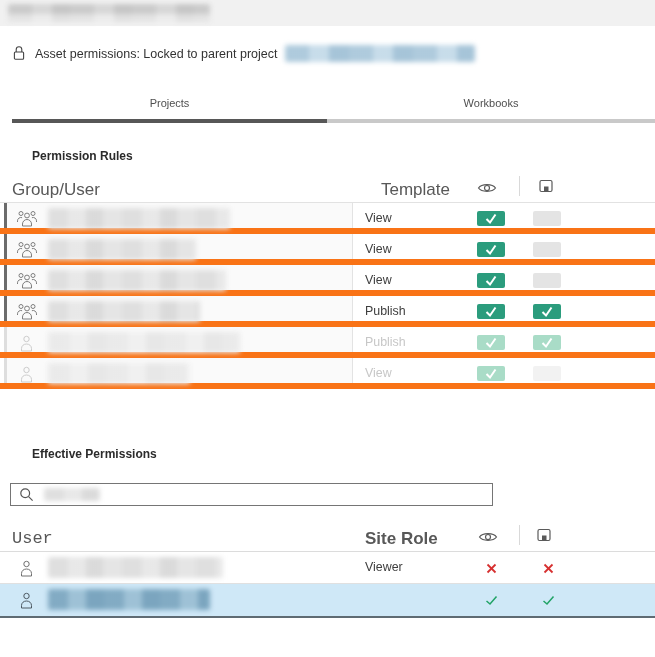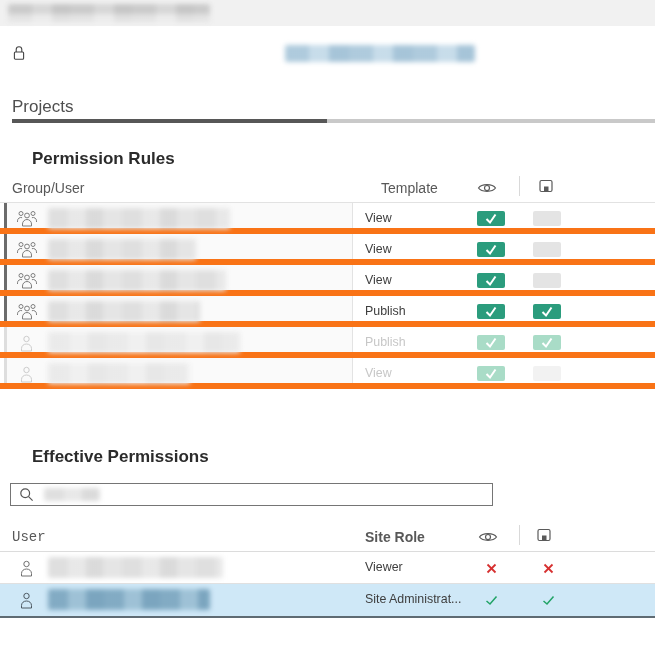--- a/index.html
+++ b/index.html
@@ -38,27 +38,27 @@
   .redact-bluedark {
     background-color:#a9cadd;
     background-image:repeating-linear-gradient(90deg,
       rgba(30,90,130,0.28) 0 20px, rgba(30,90,130,0.08) 20px 38px,
       rgba(30,90,130,0.33) 38px 56px);
   }
 
   
   .titlebar { position:absolute; left:0; top:0; width:655px; height:26px; background:#f1f1f1; }
   .asset-line-text { position:absolute; left:35px; top:47px; font-size:12.5px; color:#333; }
-  .tab-label { position:absolute; top:97px; font-size:17px; color:#4f4f4f; cursor:pointer; }
+  .tab-label { position:absolute; top:97px; font-size:11px; color:#4f4f4f; text-align:center; cursor:pointer; }
   .tab-underline { position:absolute; left:12px; top:119px; width:643px; height:4px; background:#c9c9c9; }
   .tab-underline-active { position:absolute; left:0; top:0; width:315px; height:4px; background:#575757; }
 
-  .section-title { position:absolute; left:12px; font-size:17px; font-weight:bold; color:#2b2b2b;padding-left:20px; }
-
-  .col-head { position:absolute; font-size:14px; color:#585858; }
+  .section-title { position:absolute; left:12px; font-size:12px; font-weight:bold; color:#2b2b2b;padding-left:20px; }
+
+  .col-head { position:absolute; font-size:17px; color:#585858; }
   .head-divider { position:absolute; width:1px; background:#d9d9d9; }
 
   
   .ptable { position:absolute; left:0; width:655px; border-top:1px solid #e2e2e2; }
   .prow { position:relative; height:31px; border-bottom:6px solid #f97316; background:#fff; }
   .prow .leftcell { position:absolute; left:4px; top:0; bottom:0; width:349px; background:#fafafa; border-right:1px solid #e3e3e3; }
   .prow .accent { position:absolute; left:4px; top:0; bottom:0; width:3px; background:#6b6b6b; }
   .prow.disabled .accent { background:#dedede; }
   .row-icon { position:absolute; left:16px; }
   .tpl-text { position:absolute; left:365px; top:0; line-height:30px; font-size:12.4px; color:#3e3e3e; cursor:pointer; }
@@ -91,23 +91,25 @@
 <div id="app">
 
   <div class="titlebar">
     <div class="redact redact-title" style="left:8px; top:4px; width:202px; height:18px;"></div>
   </div>
 
   <svg class="abs" style="left:13px; top:45px;" width="12" height="16" viewBox="0 0 12 16">
     <path d="M3.2 7 V4.6 a2.8 2.8 0 0 1 5.6 0 V7" fill="none" stroke="#444" stroke-width="1.1"></path>
     <rect x="1.4" y="7" width="9.2" height="7.2" rx="1" fill="none" stroke="#444" stroke-width="1.1"></rect>
   </svg>
+  <span class="asset-line-text">Asset permissions: Locked to parent project</span>
   <div class="redact redact-blue" style="left:285px; top:45px; width:190px; height:17px;"></div>
 
   <div class="tab-label" style="left:12px; width:315px;">Projects</div>
+  <div class="tab-label" style="left:327px; width:328px;">Workbooks</div>
   <div class="tab-underline">
     <div class="tab-underline-active"></div>
   </div>
 
   <div class="section-title" style="top:149px;">Permission Rules</div>
 
   <div class="col-head" style="left:12px; top:180px;">Group/User</div>
   <div class="col-head" style="left:381px; top:180px;">Template</div>
   <svg class="abs" style="left:477px; top:182px;" width="20" height="12" viewBox="0 0 20 12">
     <path d="M1.5 6 C4.5 1.6 15.5 1.6 18.5 6 C15.5 10.4 4.5 10.4 1.5 6 Z" fill="none" stroke="#5a5a5a" stroke-width="1.2"></path>
@@ -294,21 +296,20 @@
       </div>
     </div>
 
 
     <div class="erow selected">
       <svg class="row-icon" style="left:20px; top:8px;" width="13" height="17" viewBox="0 0 13 17">
         <circle cx="6.5" cy="4" r="2.7" fill="none" stroke="#4e5a63" stroke-width="1"></circle>
         <path d="M1.5 16 v-2.4 c0-2.8 2.2-4.6 5-4.6 s5 1.8 5 4.6 V16 Z" fill="none" stroke="#4e5a63" stroke-width="1"></path>
       </svg>
       <div class="redact redact-bluedark" style="left:48px; top:5px; width:162px; height:21px;"></div>
-      <div class="role-text">Site Administrat...</div>
       <div class="mark c1">
         <svg width="13" height="11" viewBox="0 0 13 11">
             <polyline points="1.5,6 5,9 11.5,1.5" fill="none" stroke="#21a366" stroke-width="1.5"></polyline>
           </svg>
       </div>
       <div class="mark c2">
         <svg width="13" height="11" viewBox="0 0 13 11">
             <polyline points="1.5,6 5,9 11.5,1.5" fill="none" stroke="#21a366" stroke-width="1.5"></polyline>
           </svg>
       </div>

